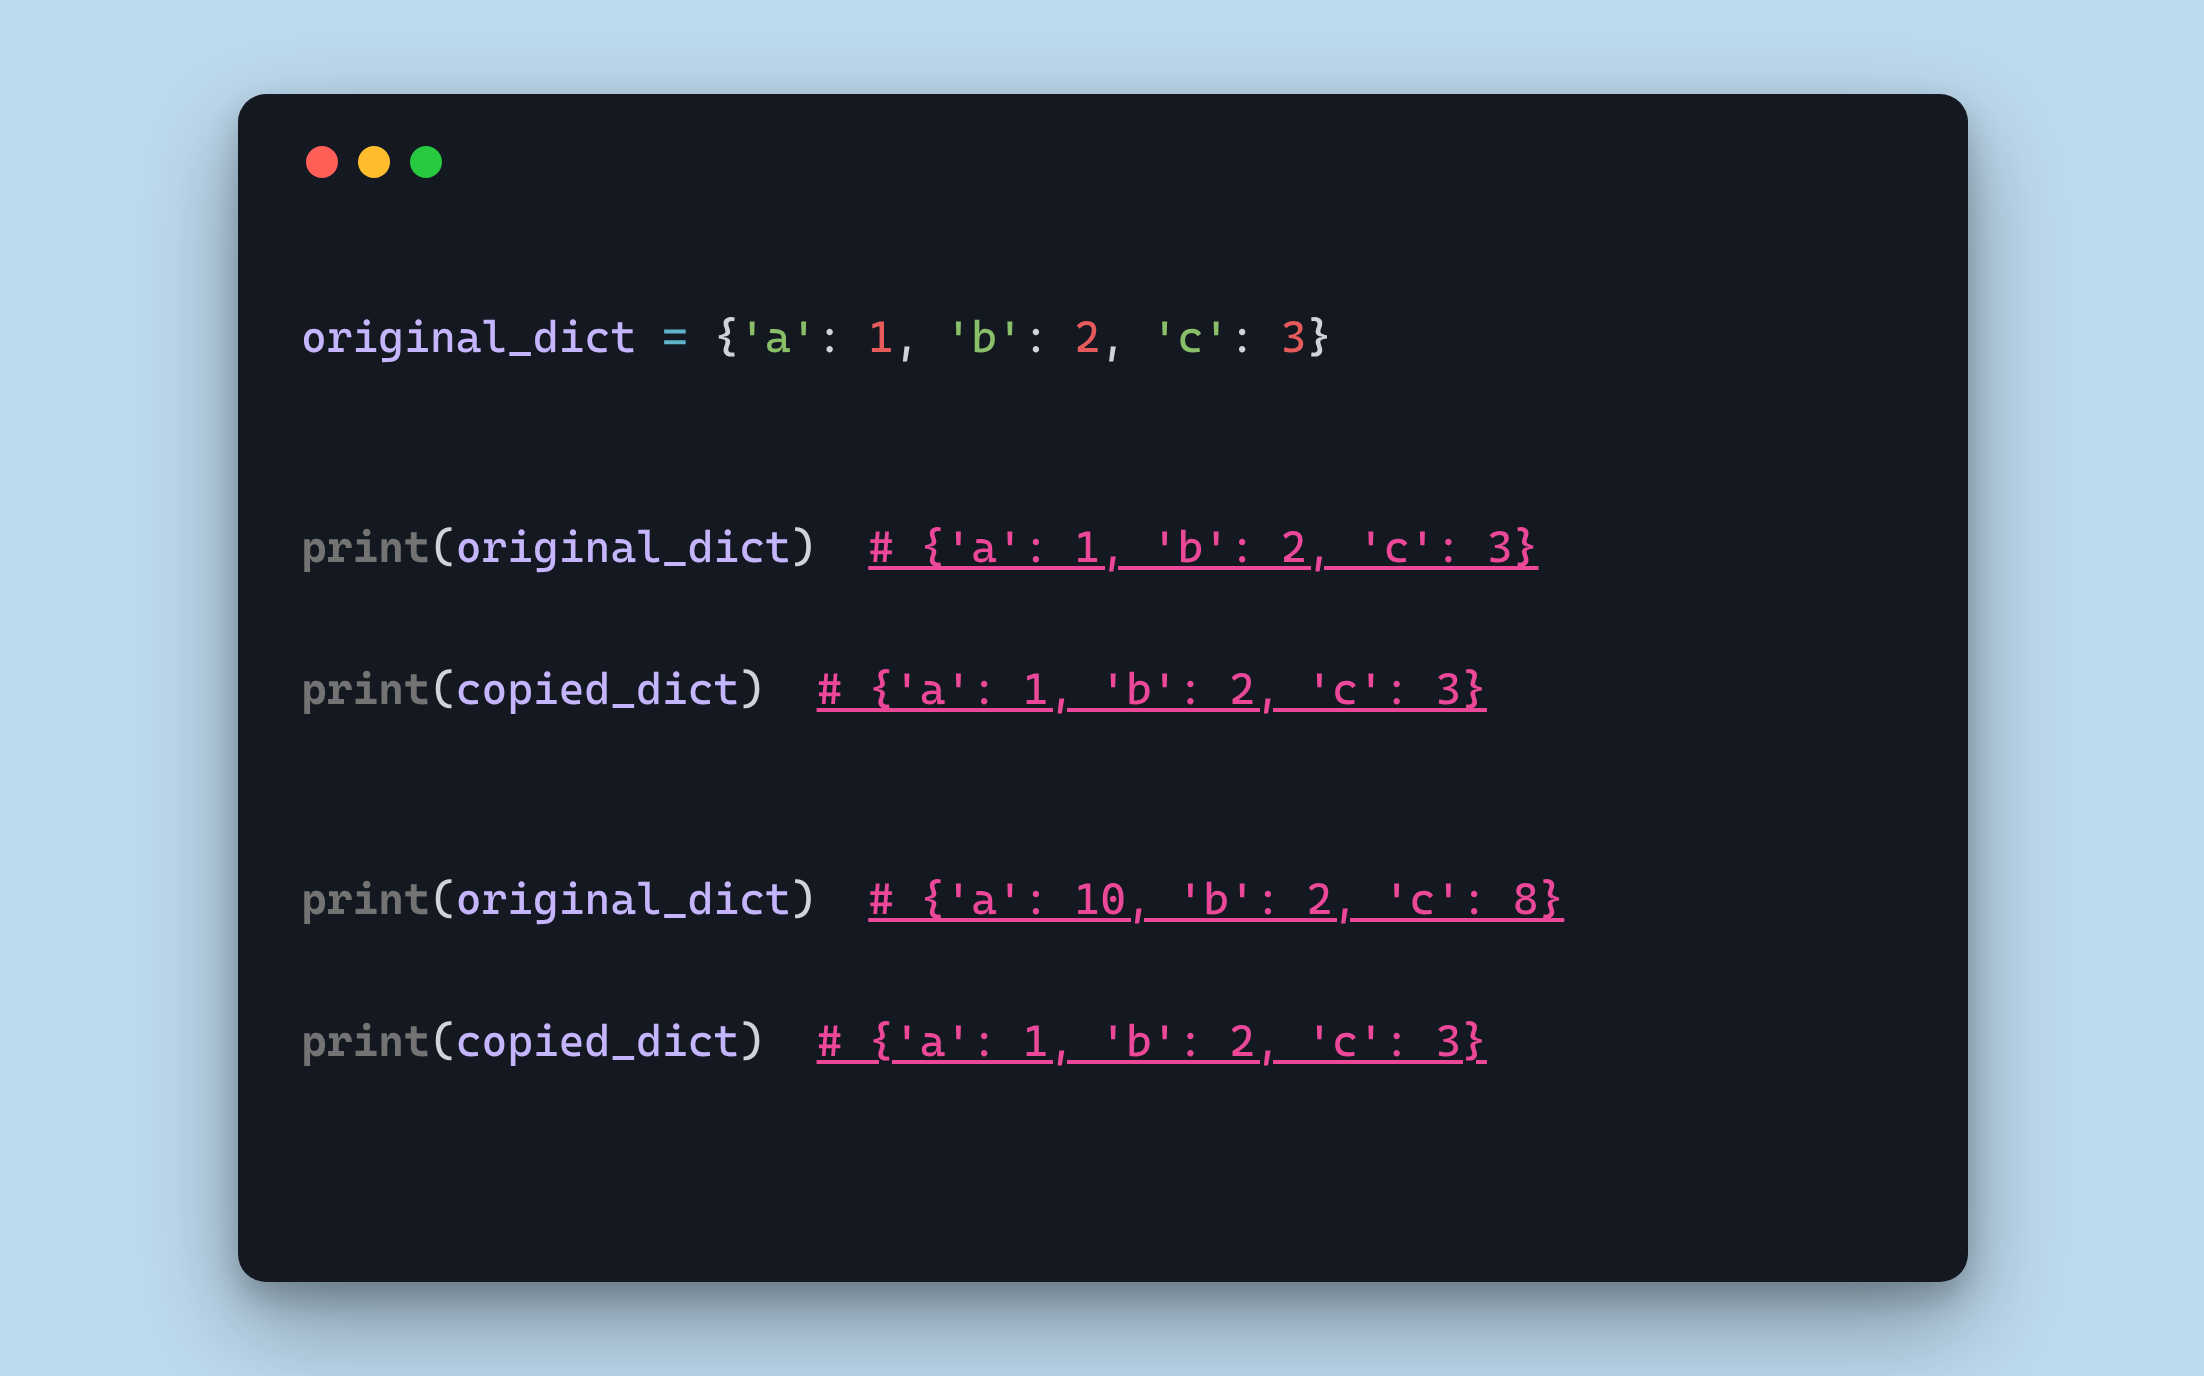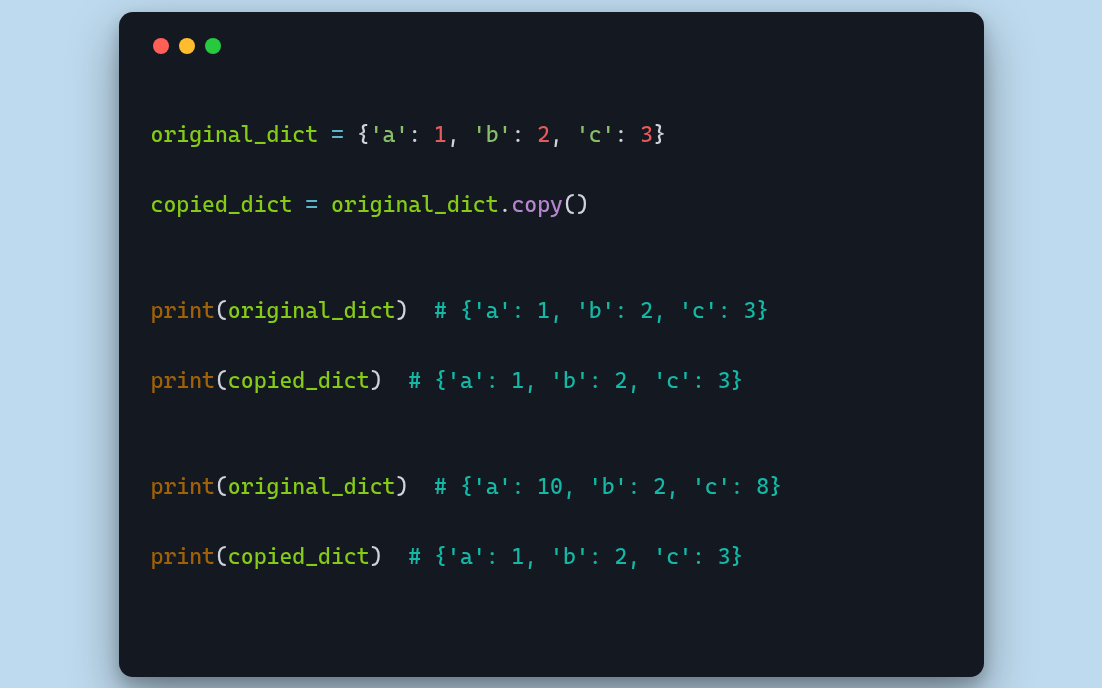--- a/index.html
+++ b/index.html
@@ -43,42 +43,41 @@
       white-space: pre;
       color: #cfd3dc;
     }
     .code-line {
       display: block;
     }
     .blank-line {
       height: 1.6em;
     }
     
-    .tok-ident { color: #84cc16; }
+    .tok-ident { color: #c4b5fd; }
     .tok-op { color: #5fb4c9; }
     .tok-str { color: #8abf6a; }
     .tok-num { color: #e55a5a; }
     .tok-punct { color: #cfd3dc; }
     .tok-method { color: #b685d0; }
-    .tok-builtin { color: #a16207; }
-    .tok-comment { color: #14b8a6; }
+    .tok-builtin { color: #737373; font-weight: bold; }
+    .tok-comment { color: #ec4899; text-decoration: underline; }
     .tok-brace { color: #cfd3dc; }
   </style>
 </head>
 <body>
 
 <div class="editor-window">
   <div class="traffic-lights">
     <div class="traffic-light tl-close"></div>
     <div class="traffic-light tl-min"></div>
     <div class="traffic-light tl-max"></div>
   </div>
   <div class="code">
 <span class="code-line"><span class="tok-ident">original_dict</span><span class="tok-op"> = </span><span class="tok-brace">{</span><span class="tok-str">'a'</span><span class="tok-punct">: </span><span class="tok-num">1</span><span class="tok-punct">, </span><span class="tok-str">'b'</span><span class="tok-punct">: </span><span class="tok-num">2</span><span class="tok-punct">, </span><span class="tok-str">'c'</span><span class="tok-punct">: </span><span class="tok-num">3</span><span class="tok-brace">}</span></span>
-<span class="code-line"><span class="tok-ident">copied_dict</span><span class="tok-op"> = </span><span class="tok-ident">original_dict</span><span class="tok-punct">.</span><span class="tok-method">copy</span><span class="tok-punct">()</span></span>
 <span class="blank-line"></span>
 <span class="code-line"><span class="tok-builtin">print</span><span class="tok-punct">(</span><span class="tok-ident">original_dict</span><span class="tok-punct">)</span><span>  </span><span class="tok-comment"># {'a': 1, 'b': 2, 'c': 3}</span></span>
 <span class="code-line"><span class="tok-builtin">print</span><span class="tok-punct">(</span><span class="tok-ident">copied_dict</span><span class="tok-punct">)</span><span>  </span><span class="tok-comment"># {'a': 1, 'b': 2, 'c': 3}</span></span>
 <span class="blank-line"></span>
 <span class="code-line"><span class="tok-builtin">print</span><span class="tok-punct">(</span><span class="tok-ident">original_dict</span><span class="tok-punct">)</span><span>  </span><span class="tok-comment"># {'a': 10, 'b': 2, 'c': 8}</span></span>
 <span class="code-line"><span class="tok-builtin">print</span><span class="tok-punct">(</span><span class="tok-ident">copied_dict</span><span class="tok-punct">)</span><span>  </span><span class="tok-comment"># {'a': 1, 'b': 2, 'c': 3}</span></span>
   </div>
 </div>
 
 </body></html>

